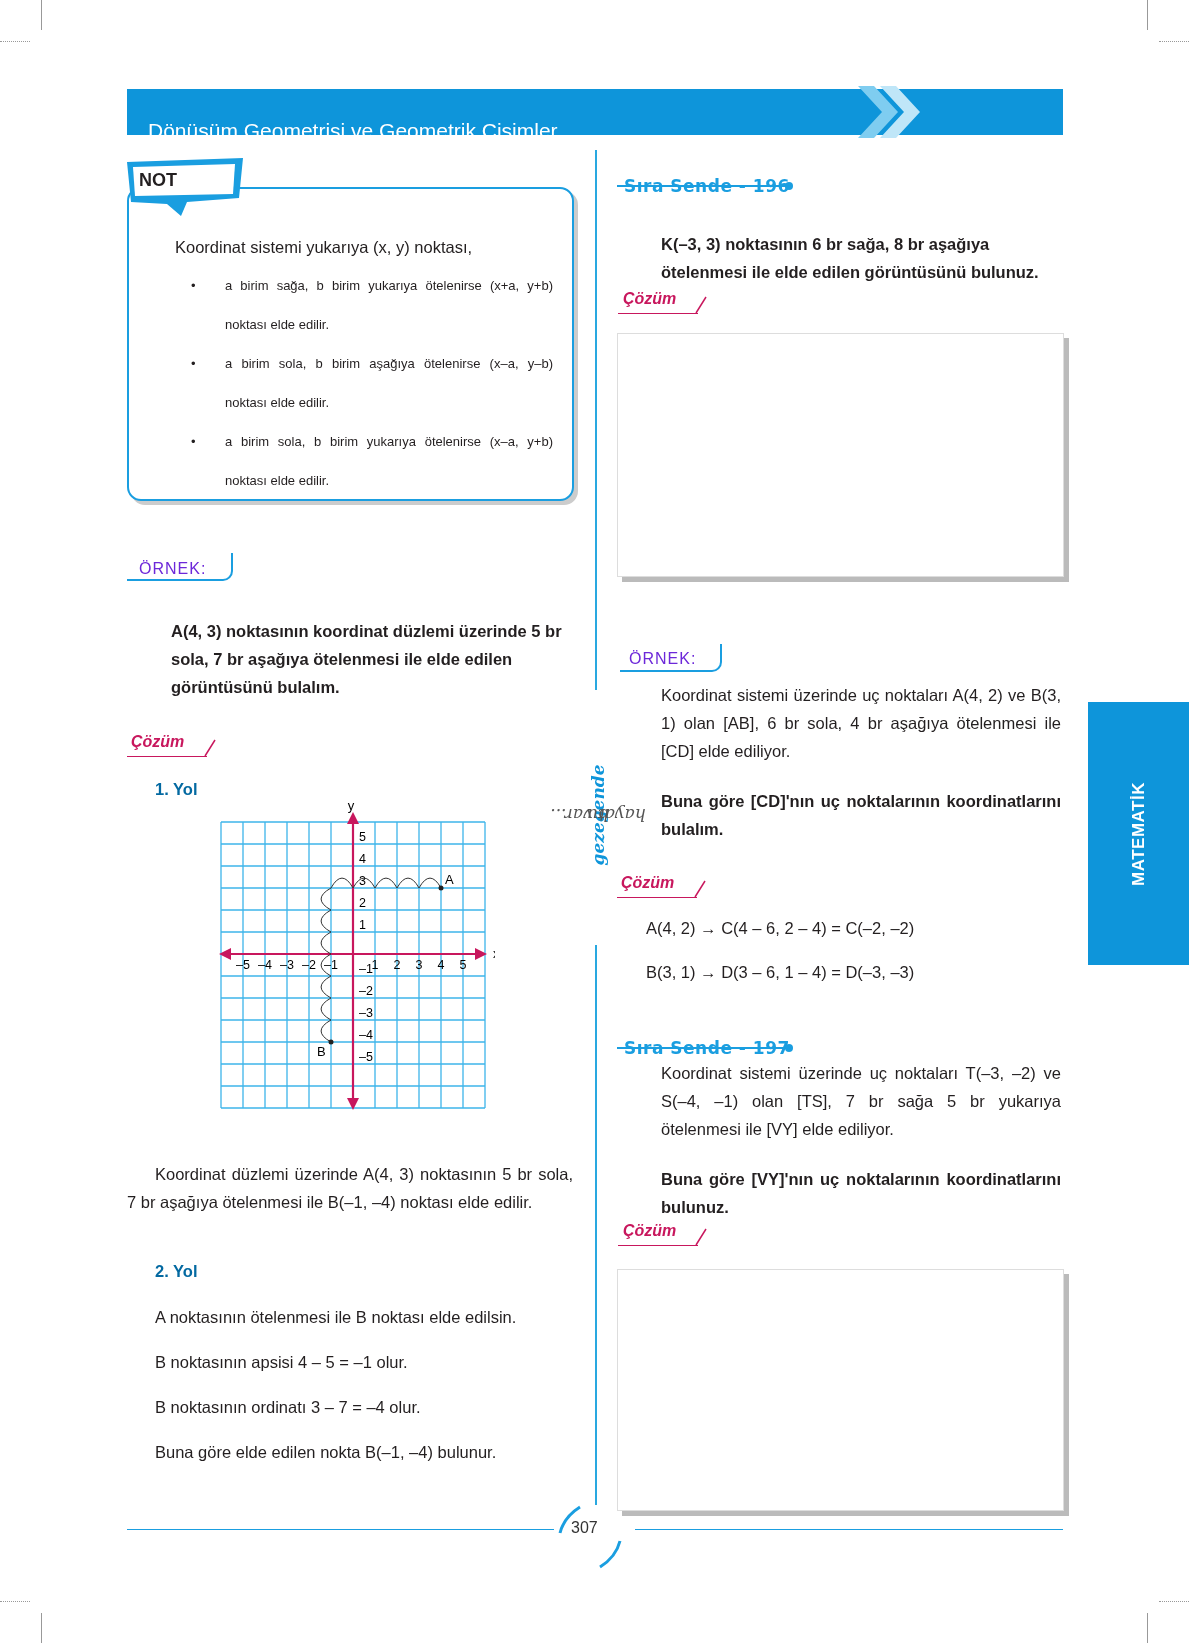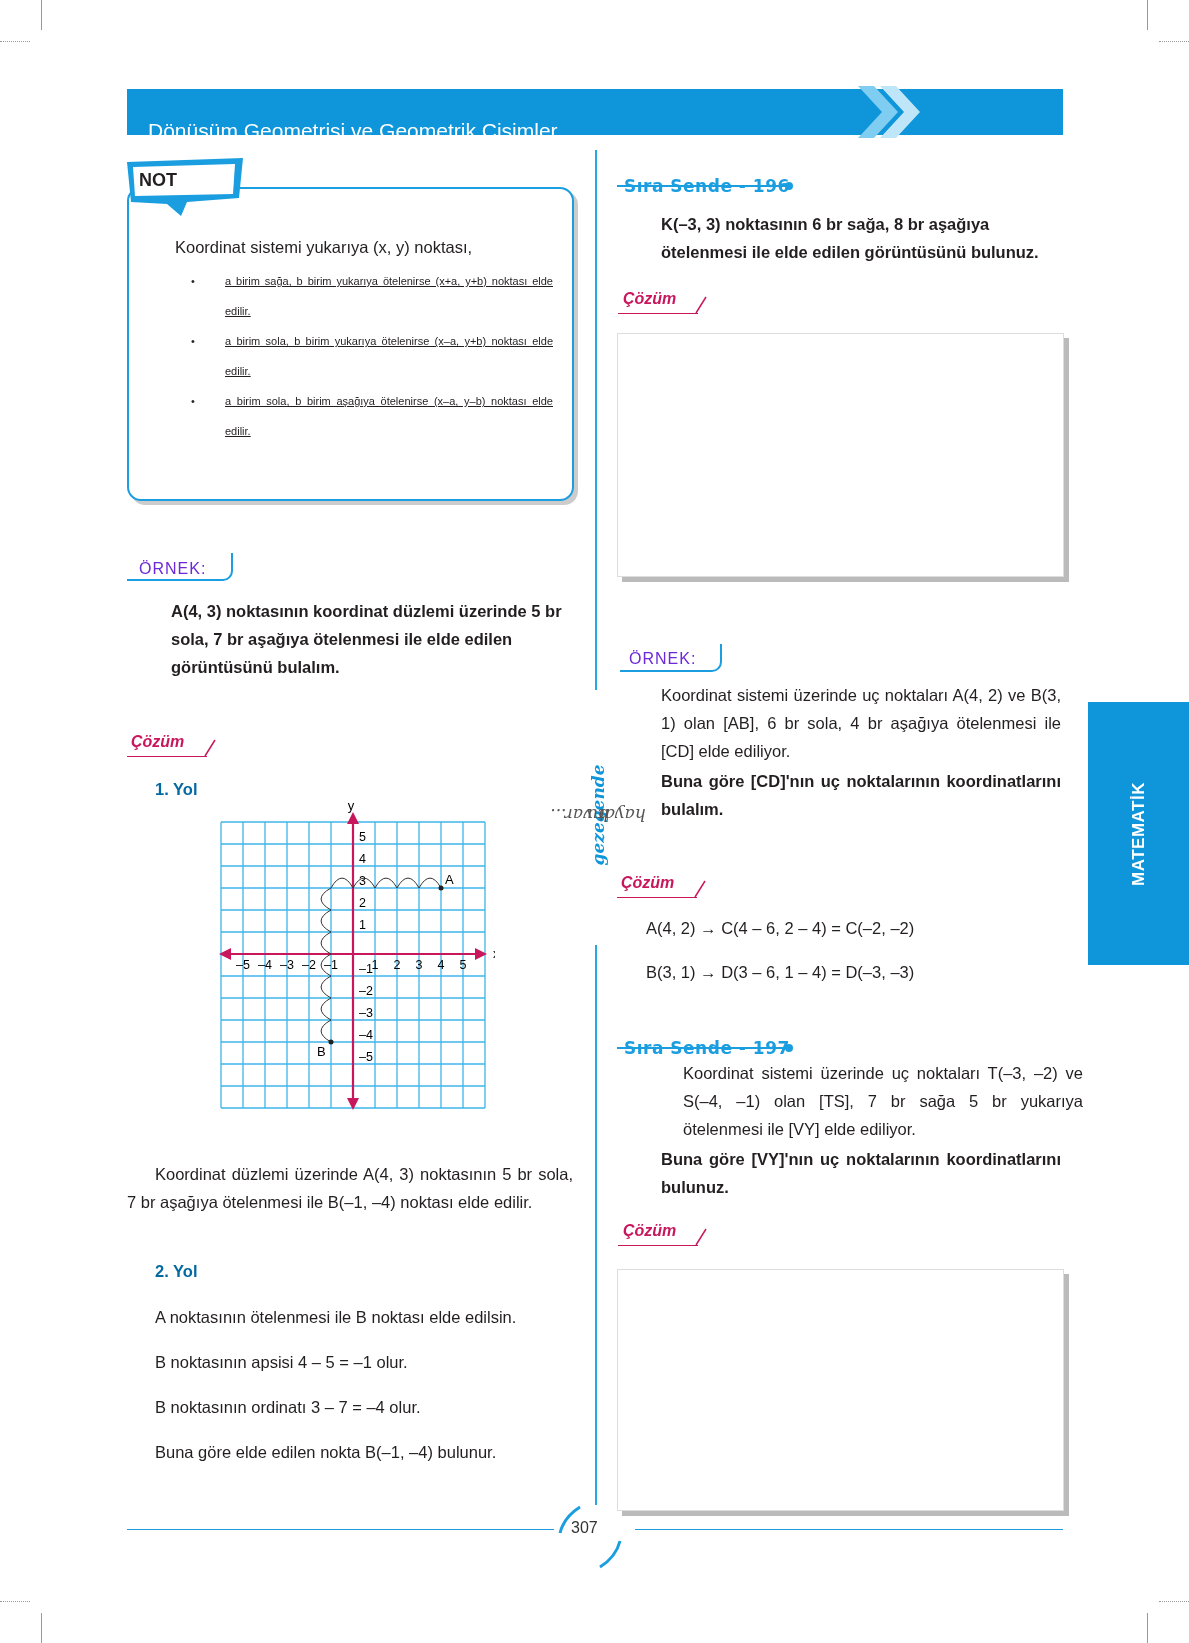--- a/index.html
+++ b/index.html
@@ -23,31 +23,31 @@
   .motto span { position:absolute; left:50%; top:50%; transform:translate(-50%,-50%) rotate(-90deg);
                 white-space:nowrap; font-family:"DejaVu Serif", serif; font-style:italic; font-size:17px; color:#555; }
   .motto b { color:#0e95da; }
   
   .notbox { left:127px; top:187px; width:443px; height:310px; border:2.5px solid #1a9ee0; border-radius:14px;
             box-shadow:4px 4px 0 #ccc; background:#fff; }
   .not-tag { left:127px; top:158px; width:116px; height:42px; }
   .not-label { left:139px; top:170px; font-weight:bold; font-size:18px; }
   .body-text { font-size:16.5px; line-height:28px; }
   .bullet-list { left:183px; top:266px; width:370px; margin:0; padding:0; list-style:none; }
-  .bullet-list li { position:relative; padding-left:42px; font-size:11px; line-height:30px; text-align:justify;text-decoration:underline; }
+  .bullet-list li { position:relative; padding-left:42px; font-size:13px; line-height:39px; text-align:justify; }
   .bullet-list li::before { content:"•"; position:absolute; left:8px; }
   
   .ornek { font-size:16px; font-weight:normal; color:#6d28d9; letter-spacing:1px; }
   .ornek-box { border-bottom:2px solid #1a9ee0; border-right:2px solid #1a9ee0; border-radius:0 0 10px 0; height:26px; }
   .cozum { font-size:16px; font-weight:bold; color:#c8175d; font-style:italic; }
   .cozum-line { height:0; border-bottom:1.5px solid #c8175d; }
   .sira { font-size:17px; font-weight:bold; color:#1a9ee0; font-family:"DejaVu Sans", sans-serif; letter-spacing:0.5px;margin-top:16px; }
   .sira-line { height:2px; background:#1a9ee0; }
   .sira-dot { width:8px; height:8px; border-radius:50%; background:#1a9ee0; }
-  .bold { font-weight:bold; }
+  .bold { font-weight:bold;margin-top:20px; }
   .pink { color:#0369a1; font-weight:bold; }
   .answer-box { border:1px solid #ddd; box-shadow:5px 5px 0 #bbb; background:#fff; }
   .footer-line { top:1529px; height:1px; background:#1a9ee0; }
   .page-num { left:571px; top:1519px; font-size:16px; color:#333; }
 </style>
 </head>
 <body>
 
 <div class="crop-v" style="left:41px;top:0;height:30px;"></div>
 <div class="crop-h" style="left:0;top:41px;width:30px;"></div>
@@ -77,22 +77,22 @@
 
 <div class="abs notbox"></div>
 <svg class="abs not-tag" viewBox="0 0 116 62" style="height:62px;">
   <polygon points="0,4 116,0 112,40 60,44 54,58 40,46 4,44" fill="#1a9ee0"></polygon>
   <polygon points="6,9 108,6 106,36 8,38" fill="#fff"></polygon>
 </svg>
 <div class="abs not-label">NOT</div>
 <div class="abs body-text" style="left:175px;top:233px;">Koordinat sistemi yukarıya (x, y) noktası,</div>
 <ul class="abs bullet-list">
   <li>a birim sağa, b birim yukarıya ötelenirse (x+a, y+b) noktası elde edilir.</li>
+  <li>a birim sola, b birim aşağıya ötelenirse (x–a, y–b) noktası elde edilir.</li>
   <li>a birim sola, b birim yukarıya ötelenirse (x–a, y+b) noktası elde edilir.</li>
-  <li>a birim sola, b birim aşağıya ötelenirse (x–a, y–b) noktası elde edilir.</li>
 </ul>
 
 <div class="abs ornek-box" style="left:127px;top:553px;width:104px;"></div>
 <div class="abs ornek" style="left:139px;top:560px;">ÖRNEK:</div>
 <div class="abs body-text bold" style="left:171px;top:597px;width:405px;line-height:28px;">A(4, 3) noktasının koordinat düzlemi üzerinde 5 br sola, 7 br aşağıya ötelenmesi ile elde edilen görüntüsünü bulalım.</div>
 
 <div class="abs cozum" style="left:131px;top:733px;">Çözüm</div>
 <div class="abs cozum-line" style="left:127px;top:756px;width:80px;"></div>
 <svg class="abs" style="left:203px;top:738px;" width="14" height="20">
     <line x1="2" y1="18" x2="12" y2="2" stroke="#c8175d" stroke-width="1.5"></line>
@@ -188,21 +188,21 @@
 <div class="abs cozum-line" style="left:617px;top:897px;width:80px;"></div>
 <svg class="abs" style="left:693px;top:879px;" width="14" height="20">
     <line x1="2" y1="18" x2="12" y2="2" stroke="#c8175d" stroke-width="1.5"></line>
   </svg>
 <div class="abs body-text" style="left:646px;top:914px;">A(4, 2) → C(4 – 6, 2 – 4) = C(–2, –2)</div>
 <div class="abs body-text" style="left:646px;top:958px;">B(3, 1) → D(3 – 6, 1 – 4) = D(–3, –3)</div>
 
 <div class="abs sira" style="left:624px;top:1022px;">Sıra Sende - 197</div>
 <div class="abs sira-line" style="left:617px;top:1047px;width:170px;"></div>
 <div class="abs sira-dot" style="left:785px;top:1044px;"></div>
-<div class="abs body-text" style="left:683px;top:1059px;width:400px;text-align:justify;">Koordinat sistemi üzerinde uç noktaları T(–3, –2) ve S(–4, –1) olan [TS], 7 br sağa 5 br yukarıya ötelenmesi ile [VY] elde ediliyor.</div>
+<div class="abs body-text" style="left:661px;top:1059px;width:400px;text-align:justify;">Koordinat sistemi üzerinde uç noktaları T(–3, –2) ve S(–4, –1) olan [TS], 7 br sağa 5 br yukarıya ötelenmesi ile [VY] elde ediliyor.</div>
 <div class="abs body-text bold" style="left:661px;top:1145px;width:400px;text-align:justify;">Buna göre [VY]'nın uç noktalarının koordinatlarını bulunuz.</div>
 <div class="abs cozum" style="left:623px;top:1222px;">Çözüm</div>
 <div class="abs cozum-line" style="left:618px;top:1245px;width:80px;"></div>
 <svg class="abs" style="left:694px;top:1227px;" width="14" height="20">
     <line x1="2" y1="18" x2="12" y2="2" stroke="#c8175d" stroke-width="1.5"></line>
   </svg>
 <div class="abs answer-box" style="left:617px;top:1269px;width:445px;height:240px;"></div>
 
 <div class="abs footer-line" style="left:127px;width:427px;"></div>
 <div class="abs footer-line" style="left:635px;width:428px;"></div>

